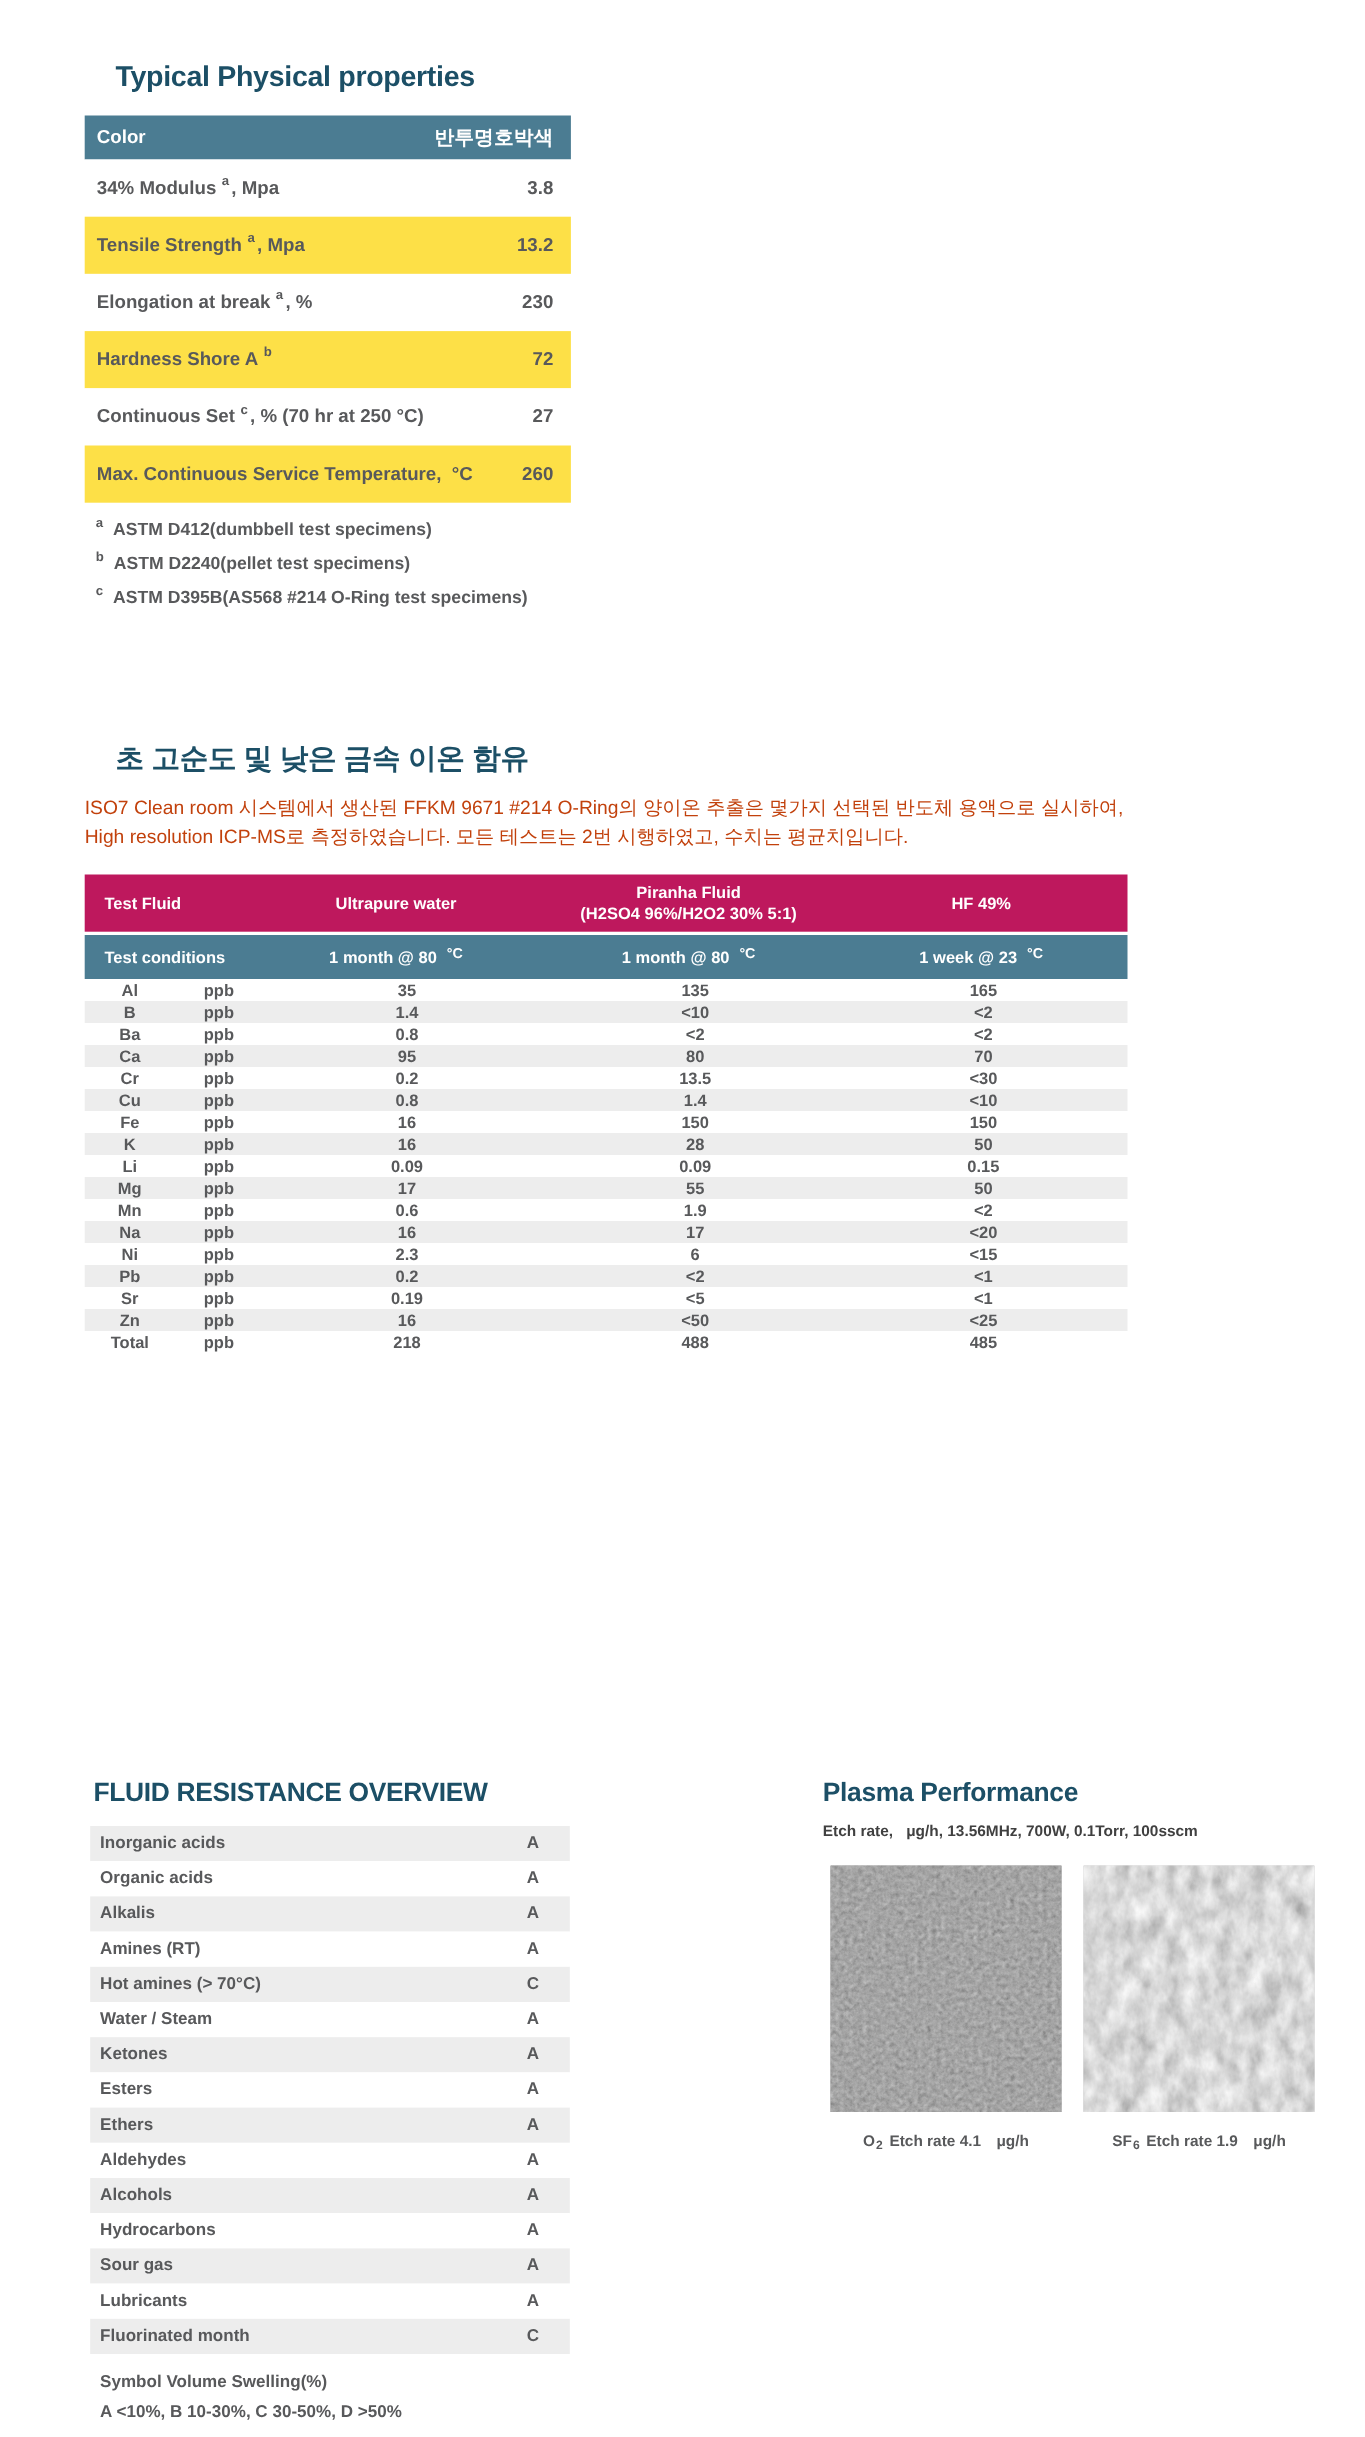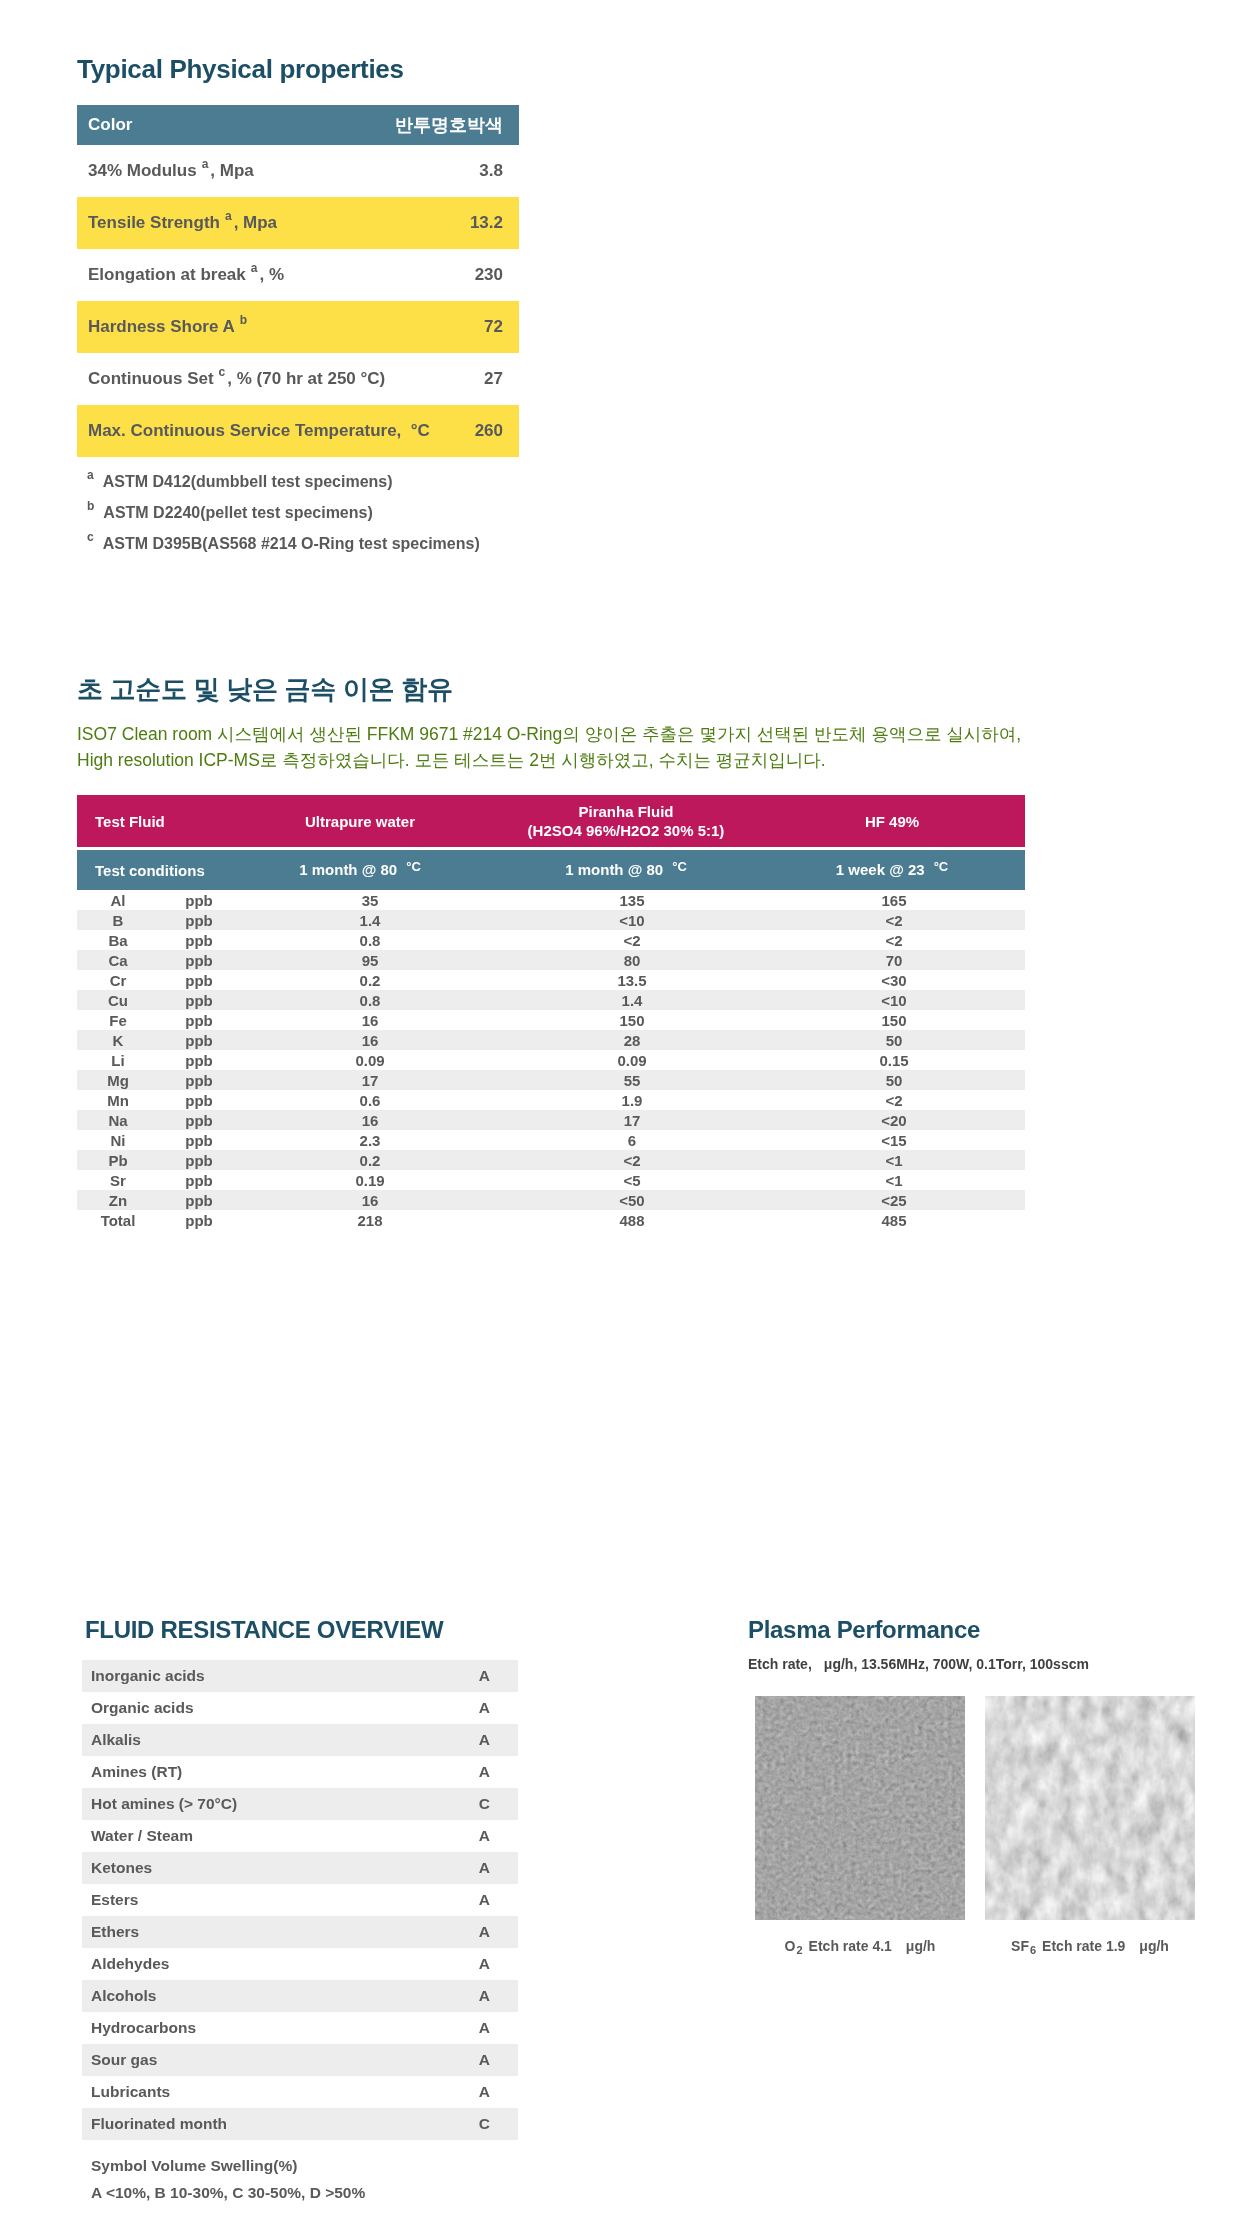--- a/index.html
+++ b/index.html
@@ -4,21 +4,21 @@
 <style>
   html,body{margin:0;padding:0;background:#ffffff;}
   .page{
     position:relative;
     width:1241px;
     height:2215px;
     background:#ffffff;
     font-family:"Liberation Sans", sans-serif;
     overflow:hidden;
   }
-  .h1{font-size:26px;font-weight:700;color:#1c4f66;letter-spacing:-0.3px;}
+  .h1{font-size:26px;font-weight:700;color:#1c4f66;letter-spacing:-0.3px;margin-left:28px;}
   .h2{font-size:24px;font-weight:700;color:#1c4f66;letter-spacing:-0.3px;}
 
   
   #physical{position:absolute;left:77px;top:54px;width:442px;}
   .t1-head{
     margin-top:20px;height:40px;background:#4b7c92;color:#ffffff;
     display:flex;justify-content:space-between;align-items:center;
     padding:0 16px 0 11px;font-size:17px;font-weight:700;
   }
   .t1-head .t1-val{font-size:18px;}
@@ -32,21 +32,21 @@
   .fnotes{margin-top:16px;}
   .fnote{
     display:flex;align-items:flex-start;padding-left:10px;margin-top:13px;
     font-size:16px;font-weight:700;color:#58595b;
   }
   .fnote .supl{top:-5px;margin:0 9px 0 0;}
 
   
   #purity{position:absolute;left:77px;top:672px;width:948px;}
   .desc{
-    margin-top:14px;font-size:17.5px;line-height:26px;color:#4d7c0f;
+    margin-top:14px;font-size:17.5px;line-height:26px;color:#c2410c;
     font-weight:400;width:948px;
   }
   .ion-table{margin-top:22px;}
   .ion-head1{
     display:grid;grid-template-columns:150px 1fr 1fr 1fr;align-items:center;
     background:#be185d;color:#ffffff;min-height:52px;
     font-size:15px;font-weight:700;margin-bottom:3px;
   }
   .ion-head2{
     display:grid;grid-template-columns:150px 1fr 1fr 1fr;align-items:center;

